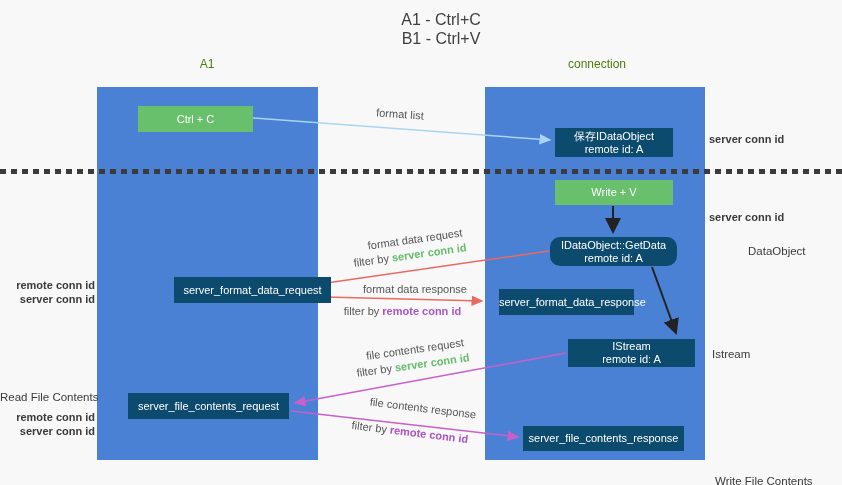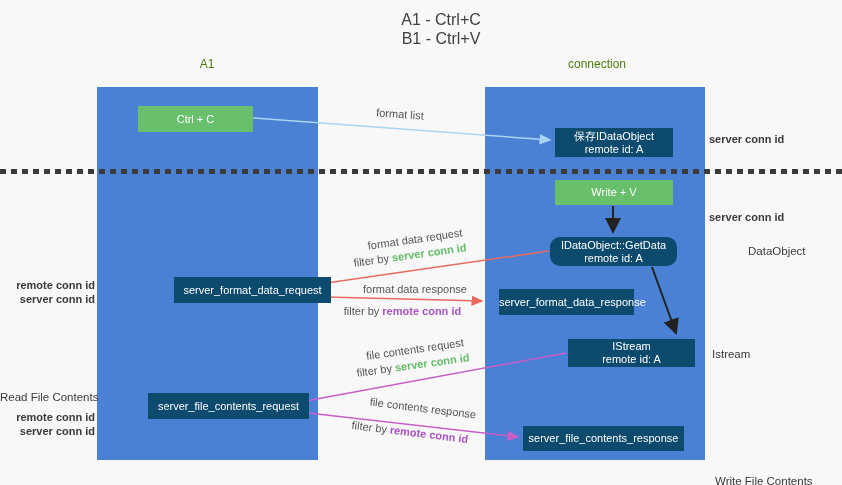--- a/index.html
+++ b/index.html
@@ -30,21 +30,21 @@
   .node.green  { background:#68bf6c; }
   .node.orange { background:#0c4a6e; }
 
   #node-ctrl-c   { left:138px; top:106px; width:115px; height:26px; }
   #node-save-obj { left:555px; top:128px; width:118px; height:29px; }
   #node-ctrl-v   { left:555px; top:180px; width:118px; height:25px; }
   #node-getdata  { left:550px; top:237px; width:127px; height:29px;border-radius:10px; }
   #node-fmt-req  { left:128px; top:277px; width:157px; height:26px;margin-left:46px; }
   #node-fmt-resp { left:499px; top:289px; width:135px; height:26px; }
   #node-istream  { left:568px; top:339px; width:127px; height:28px; }
-  #node-file-req { left:128px; top:393px; width:161px; height:26px;margin-left:20px; }
+  #node-file-req { left:128px; top:393px; width:161px; height:26px; }
   #node-file-resp{ left:523px; top:426px; width:161px; height:25px; }
 
   .edge-label { font-size:11px; color:#555; text-align:center; white-space:nowrap; }
   .green-id  { color:#67bd6b; font-weight:bold; }
   .purple-id { color:#ab54c3; font-weight:bold; }
 
   #lbl-format-list    { left:340px; top:108px; width:120px; transform:rotate(4deg); }
   #lbl-fdr            { left:350px; top:233px; width:130px; transform:rotate(-8deg); }
   #lbl-fdr-filter     { left:335px; top:249px; width:150px; transform:rotate(-8deg); }
   #lbl-fdresp         { left:355px; top:283px; width:120px; }

